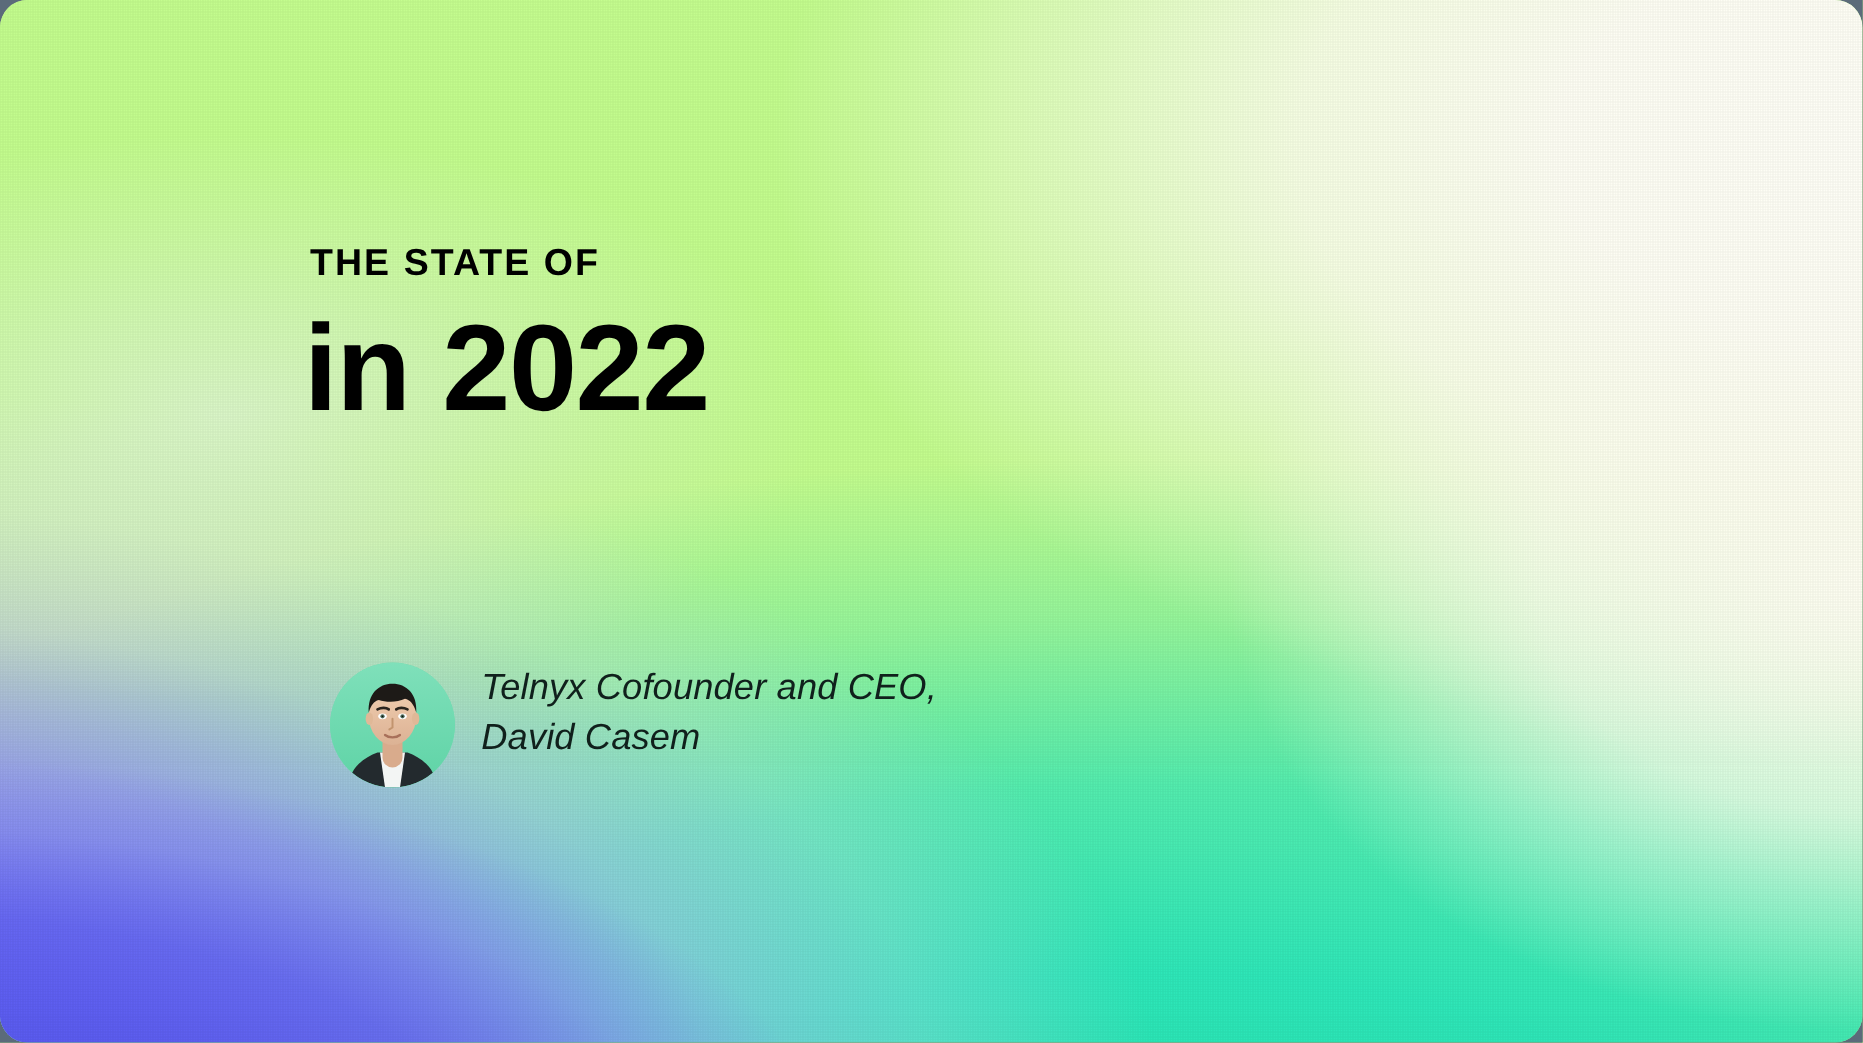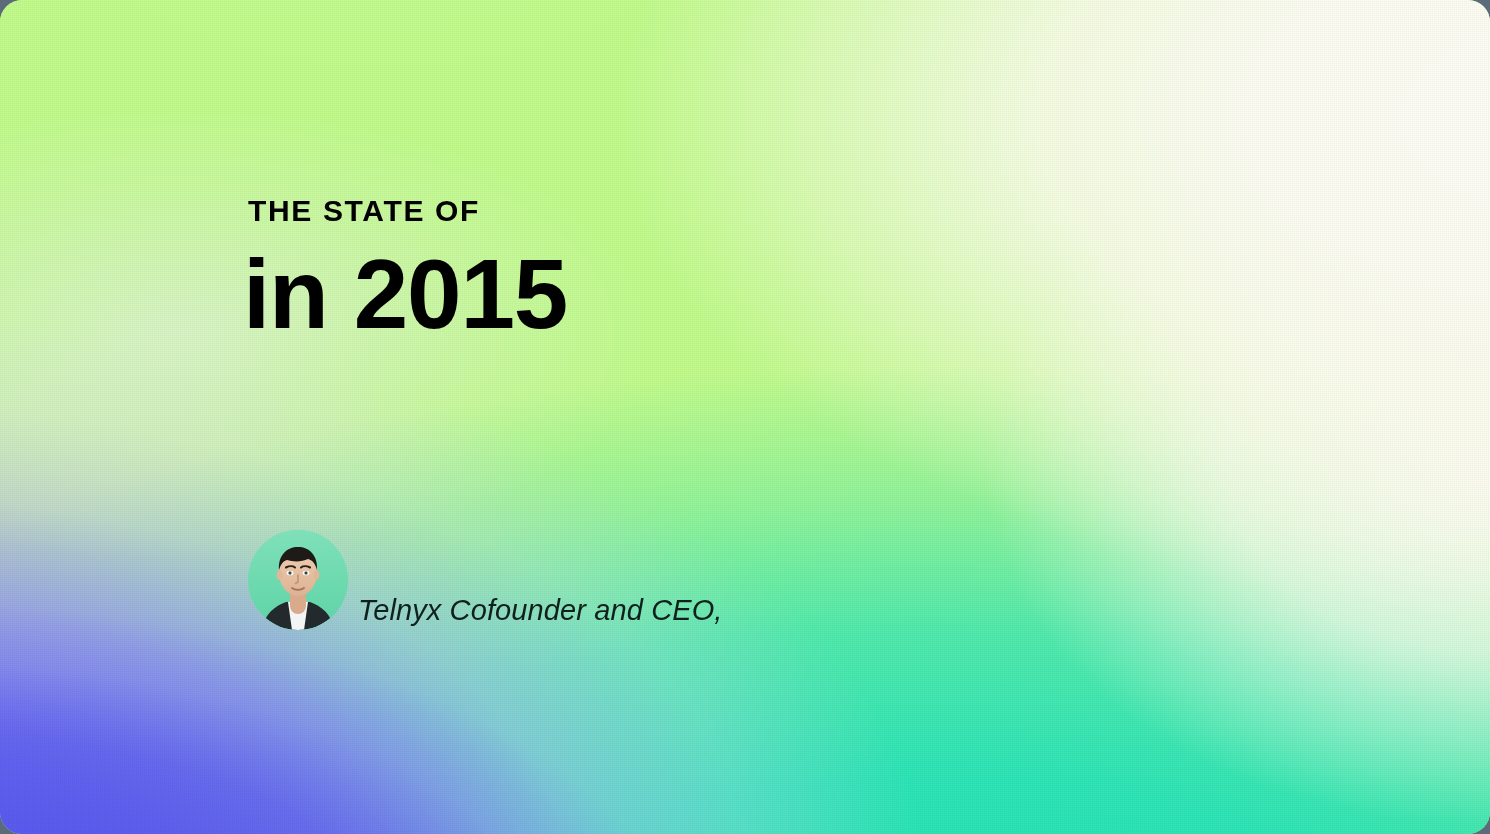--- a/index.html
+++ b/index.html
@@ -101,24 +101,24 @@
     font-stretch: condensed;
   }
   #headline .hl-line {
     display: block;
     white-space: nowrap;
   }
 
   #byline-block {
     position: absolute;
     top: 530px;
-    left: 0;
+    left: 16px;
     display: flex;
-    align-items: flex-end;
-    gap: 10px;
+    align-items: flex-start;
+    gap: 21px;
   }
 
   #avatar {
     position: relative;
     width: 100px;
     height: 100px;
     border-radius: 50%;
     overflow: hidden;
     background: #6fdcb0;
     flex: 0 0 auto;
@@ -151,21 +151,21 @@
   <div class="mesh" id="mesh-indigo"></div>
   <div class="mesh" id="mesh-glow"></div>
   <div class="mesh" id="mesh-cream"></div>
   <div class="mesh" id="mesh-grain"></div>
 
   <div id="hero-content">
 
     <p id="eyebrow">THE STATE OF</p>
 
     <h1 id="headline">
-      <span class="hl-line">in 2015</span>
+      <span class="hl-line">in 2022</span>
     </h1>
 
     <div id="byline-block">
 
       <div id="avatar">
         <svg viewBox="0 0 100 100" aria-hidden="true">
           <defs>
             <clipPath id="avatar-clip">
                 <circle cx="50" cy="50" r="50"></circle>
               </clipPath>
@@ -206,17 +206,18 @@
 
             <path d="M50 45v7l-2.5 1.5" stroke="#c2946f" stroke-width="1.6" fill="none" stroke-linecap="round" stroke-linejoin="round"></path>
 
             <path d="M44 58c3 2.4 9 2.4 12 0" stroke="#a8705a" stroke-width="1.8" fill="none" stroke-linecap="round"></path>
           </g>
         </svg>
       </div>
 
       <p id="byline-text">
         <span class="by-line">Telnyx Cofounder and CEO,</span>
+        <span class="by-line">David Casem</span>
       </p>
 
     </div>
   </div>
 </div>
 
 </body></html>

